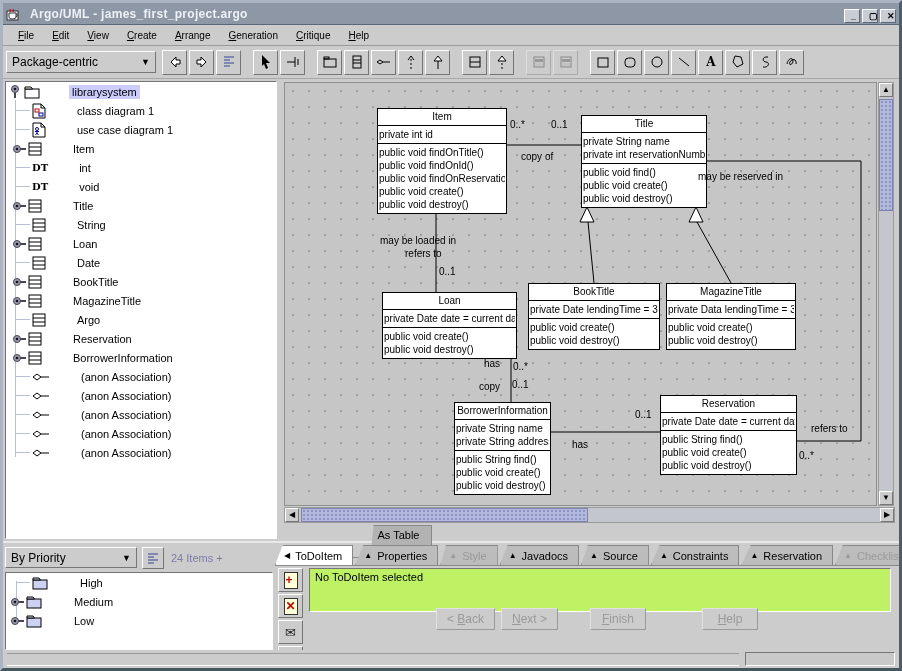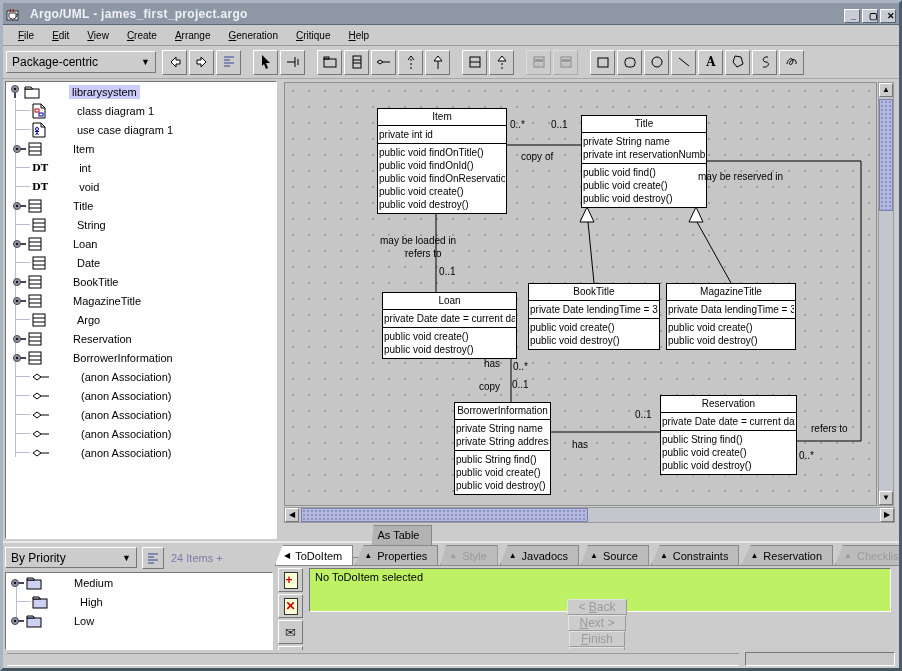--- a/index.html
+++ b/index.html
@@ -77,21 +77,21 @@
   .xtab .mk{font-size:8px;}
   .detail-body{position:absolute;left:0;top:22px;right:0;bottom:0;background:#cccccc;border-top:1px solid #888;}
   .side-col{position:absolute;left:3px;top:2px;width:28px;bottom:0;overflow:hidden;}
   .side-btn{width:25px;height:24px;margin-bottom:2px;background:#ccc;border:1px solid;border-color:#fff #767676 #767676 #fff;
     display:flex;align-items:center;justify-content:center;position:relative;padding:0;}
   .note{width:14px;height:17px;background:#ffffd8;border:1px solid #333;position:relative;}
   .note .ovl{position:absolute;left:1px;top:0px;font-size:12px;font-weight:bold;color:#cc0000;line-height:15px;}
   .mailg{font-size:13px;line-height:13px;color:#222;}
   .msgbox{position:absolute;left:34px;top:2px;right:8px;height:44px;background:#bef264;
     border:1px solid;border-color:#767676 #fff #fff #767676;font-size:11px;padding:2px 5px;}
-  .wizrow{position:absolute;left:34px;right:8px;top:52px;height:26px;display:flex;align-items:center;justify-content:center;flex-direction:column;}
+  .wizrow{position:absolute;left:34px;right:8px;top:40px;height:26px;display:flex;align-items:center;justify-content:center;}
   .wbtn{min-width:56px;height:22px;background:#cccccc;border:1px solid;border-color:#e2e2e2 #9a9a9a #9a9a9a #e2e2e2;
     color:#9a9a9a;font-size:12px;padding:0 10px;margin-right:6px;}
   .sp1{width:26px;}.sp2{width:50px;}
   
   .statusbar{flex:1;display:flex;align-items:center;padding:2px 4px;gap:6px;}
   .status-left{flex:1;height:13px;border-top:1px solid #9a9a9a;border-bottom:1px solid #fff;}
   .status-box{width:150px;height:14px;border:1px solid;border-color:#767676 #fff #fff #767676;background:#c9c9c9;}
 </style>
 </head>
 <body>
@@ -657,44 +657,44 @@
         <button class="tbtn" style="width:22px;height:22px;">
           <svg width="14" height="14">
               <path d="M2 3 h10 M2 6 h6 M2 9 h10 M2 12 h6" stroke="#334499" fill="none"></path>
             </svg>
         </button>
         <span class="count">24 Items +</span>
       </div>
       <div class="todo-tree" id="todotree">
           <div class="tree-line" style="left: 10px; top: 8px; height: 40px;"></div>
           <div class="t-row" style="padding-left: 4px;">
+            <span class="tick" style="margin-left: 7px; width: 13px;"></span>
+            <span class="icn">
+              <svg width="17" height="14">
+                <rect x="1" y="4" width="14" height="9" fill="#cdd2f2" stroke="#000"></rect>
+                <path d="M1 4 V2 H7 L8.5 4 Z" fill="#cdd2f2" stroke="#000"></path>
+              </svg>
+            </span>
+            <span class="lbl">High</span>
+          </div>
+          <div class="t-row" style="padding-left: 4px;">
             <span class="icn" style="margin-right: 1px;">
               <svg width="15" height="12">
                 <circle cx="5" cy="6" r="3.5" fill="#99a" stroke="#445"></circle>
                 <circle cx="5" cy="6" r="1.3" fill="#112"></circle>
                 <line x1="8.5" y1="6" x2="14" y2="6" stroke="#445" stroke-width="2"></line>
               </svg>
             </span>
             <span class="icn">
               <svg width="17" height="14">
                 <rect x="1" y="4" width="14" height="9" fill="#cdd2f2" stroke="#000"></rect>
                 <path d="M1 4 V2 H7 L8.5 4 Z" fill="#cdd2f2" stroke="#000"></path>
               </svg>
             </span>
             <span class="lbl">Medium</span>
-          </div>
-          <div class="t-row" style="padding-left: 4px;">
-            <span class="tick" style="margin-left: 7px; width: 13px;"></span>
-            <span class="icn">
-              <svg width="17" height="14">
-                <rect x="1" y="4" width="14" height="9" fill="#cdd2f2" stroke="#000"></rect>
-                <path d="M1 4 V2 H7 L8.5 4 Z" fill="#cdd2f2" stroke="#000"></path>
-              </svg>
-            </span>
-            <span class="lbl">High</span>
           </div>
           <div class="t-row" style="padding-left: 4px;">
             <span class="icn" style="margin-right: 1px;">
               <svg width="15" height="12">
                 <circle cx="5" cy="6" r="3.5" fill="#99a" stroke="#445"></circle>
                 <circle cx="5" cy="6" r="1.3" fill="#112"></circle>
                 <line x1="8.5" y1="6" x2="14" y2="6" stroke="#445" stroke-width="2"></line>
               </svg>
             </span>
             <span class="icn">

